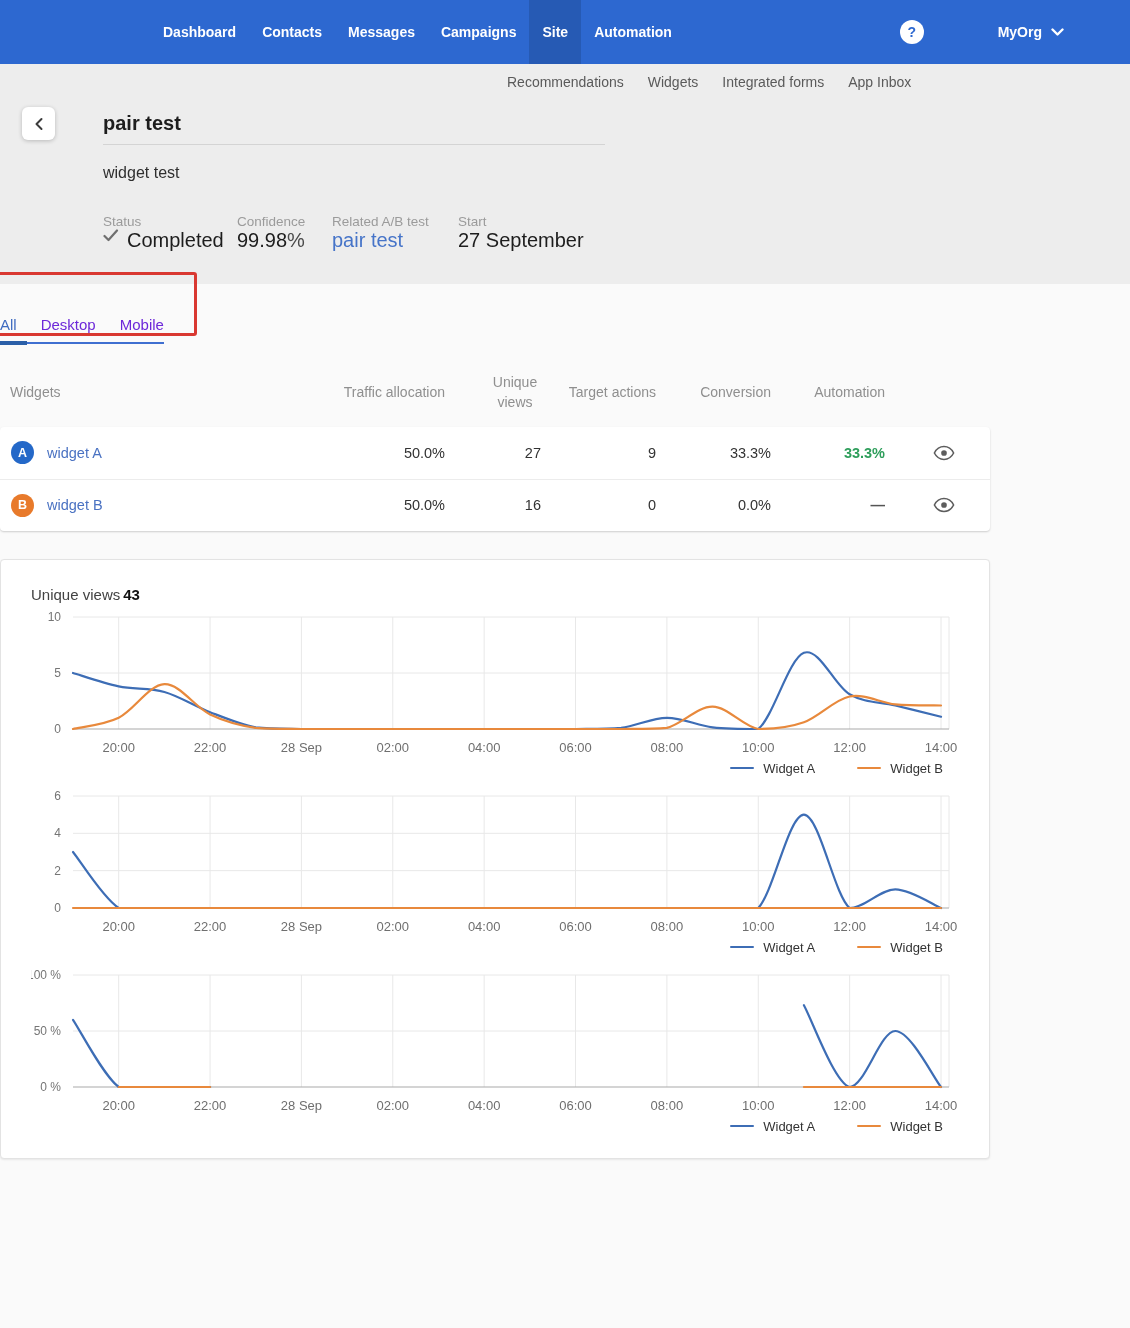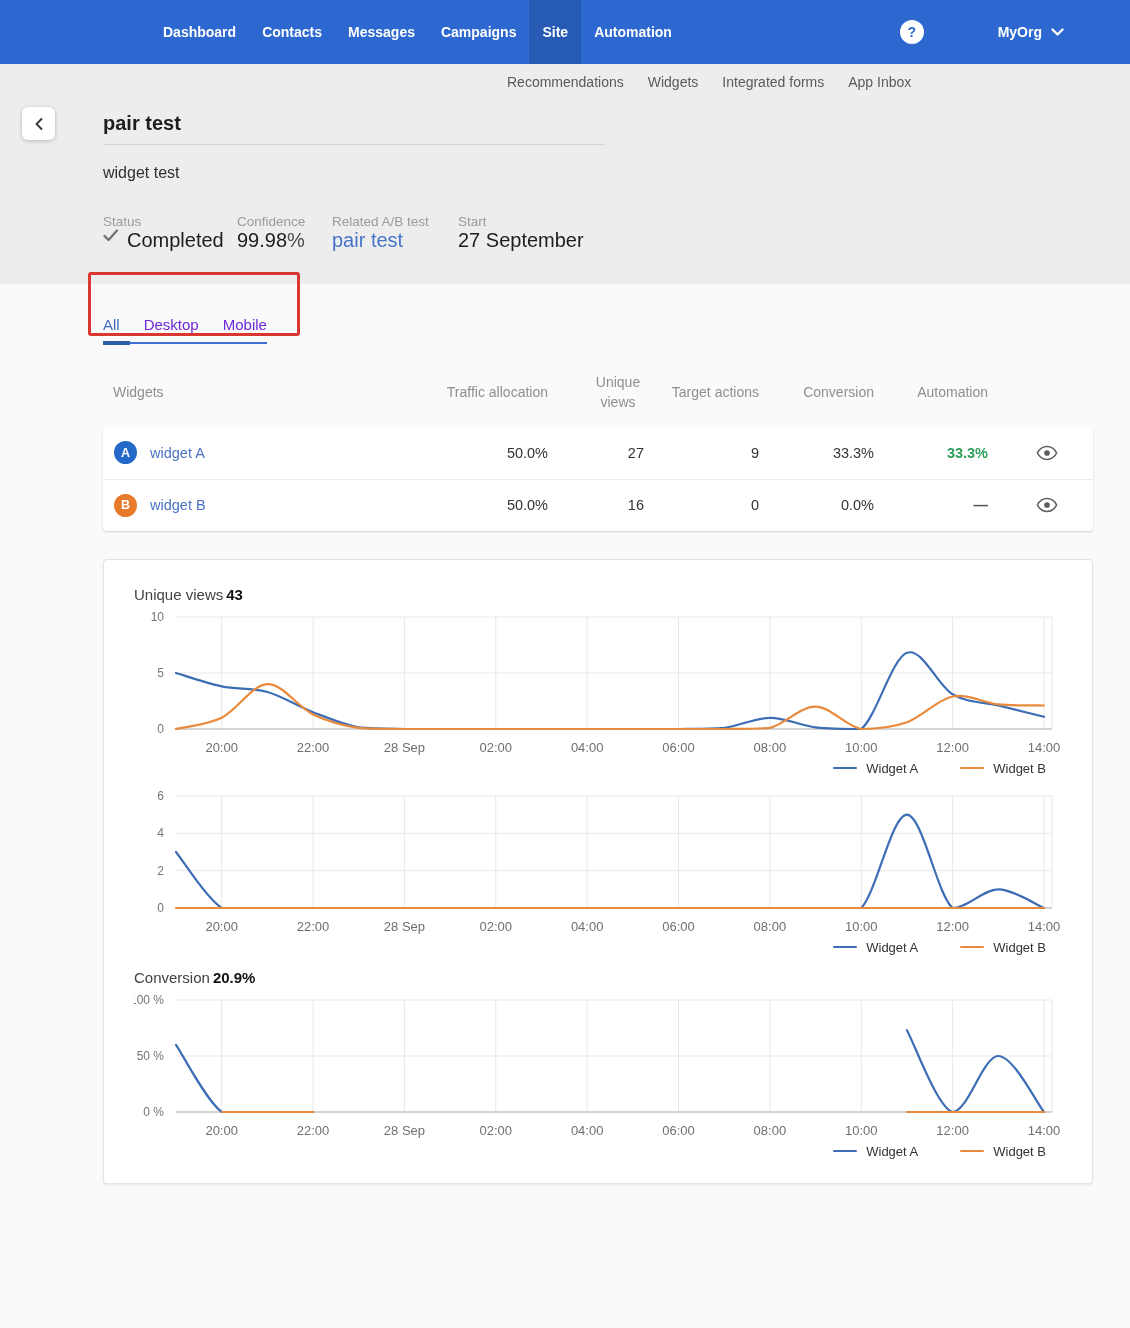--- a/index.html
+++ b/index.html
@@ -40,21 +40,21 @@
   .page-subtitle { position:absolute; left:103px; top:100px; font-size:16px; color:#2f2f2f; }
   .meta-row { position:absolute; left:103px; top:150px; display:flex; }
   .meta-col { display:flex; flex-direction:column; gap:0; }
   .meta-col.status { width:134px; } .meta-col.confidence { width:95px; } .meta-col.related { width:126px; }
   .meta-label { font-size:13.5px; color:#9b9b9b; }
   .meta-value { font-size:20px; color:#1d1d1d; display:flex; align-items:flex-start; gap:8px; }
   .confidence-num { font-weight:normal; } .confidence-unit { color:#4a4a4a; }
   .link { color:#4674c8; cursor:pointer; text-decoration:none; }
   
   .main { position:relative; background:#fafafa; }
-  .content { margin-left:103px; width:990px; }
+  .content { width:990px; }
   .tabs { display:inline-flex; gap:24px; margin-top:32px; padding-bottom:13px; position:relative; }
   .tab { font-size:15px; color:#6d28d9; cursor:pointer; }
   .tab.active { color:#3f6bc0; }
   .tabs::after { content:""; position:absolute; left:0; right:0; bottom:2px; height:2px; background:#3f6fd0; }
   .tab-thick { position:absolute; left:0; bottom:1px; width:27px; height:4px; background:#2b5fa8; z-index:1; }
   .annotation-box {
     position:absolute; left:-15px; top:-12px; width:212px; height:64px;
     border:3px solid #d93831; border-radius:3px; pointer-events:none; z-index:5;
   }
   .table-grid { display:grid; grid-template-columns:237px 208px 96px 115px 115px 114px 105px; align-items:center; }
@@ -315,23 +315,20 @@
               <span>Widget A</span>
             </span>
           <span class="legend-item">
               <span class="legend-line" style="background: rgb(232, 137, 60);"></span>
               <span>Widget B</span>
             </span>
         </div>
       </div>
 
       <div class="chart-block">
-        <div class="chart-title">
-          <span>Conversion</span><b>20.9%</b>
-        </div>
         <div class="chart-svg">
             <svg width="930" height="148" viewBox="0 0 930 148">
               <line x1="42" y1="62" x2="918" y2="62" stroke="#e8e8e8" stroke-width="1"></line>
               <line x1="42" y1="6" x2="918" y2="6" stroke="#e8e8e8" stroke-width="1"></line>
               <line x1="87.68421052631578" y1="6" x2="87.68421052631578" y2="118" stroke="#e8e8e8" stroke-width="1"></line>
               <line x1="179.05263157894737" y1="6" x2="179.05263157894737" y2="118" stroke="#e8e8e8" stroke-width="1"></line>
               <line x1="270.42105263157896" y1="6" x2="270.42105263157896" y2="118" stroke="#e8e8e8" stroke-width="1"></line>
               <line x1="361.7894736842105" y1="6" x2="361.7894736842105" y2="118" stroke="#e8e8e8" stroke-width="1"></line>
               <line x1="453.1578947368421" y1="6" x2="453.1578947368421" y2="118" stroke="#e8e8e8" stroke-width="1"></line>
               <line x1="544.5263157894738" y1="6" x2="544.5263157894738" y2="118" stroke="#e8e8e8" stroke-width="1"></line>

